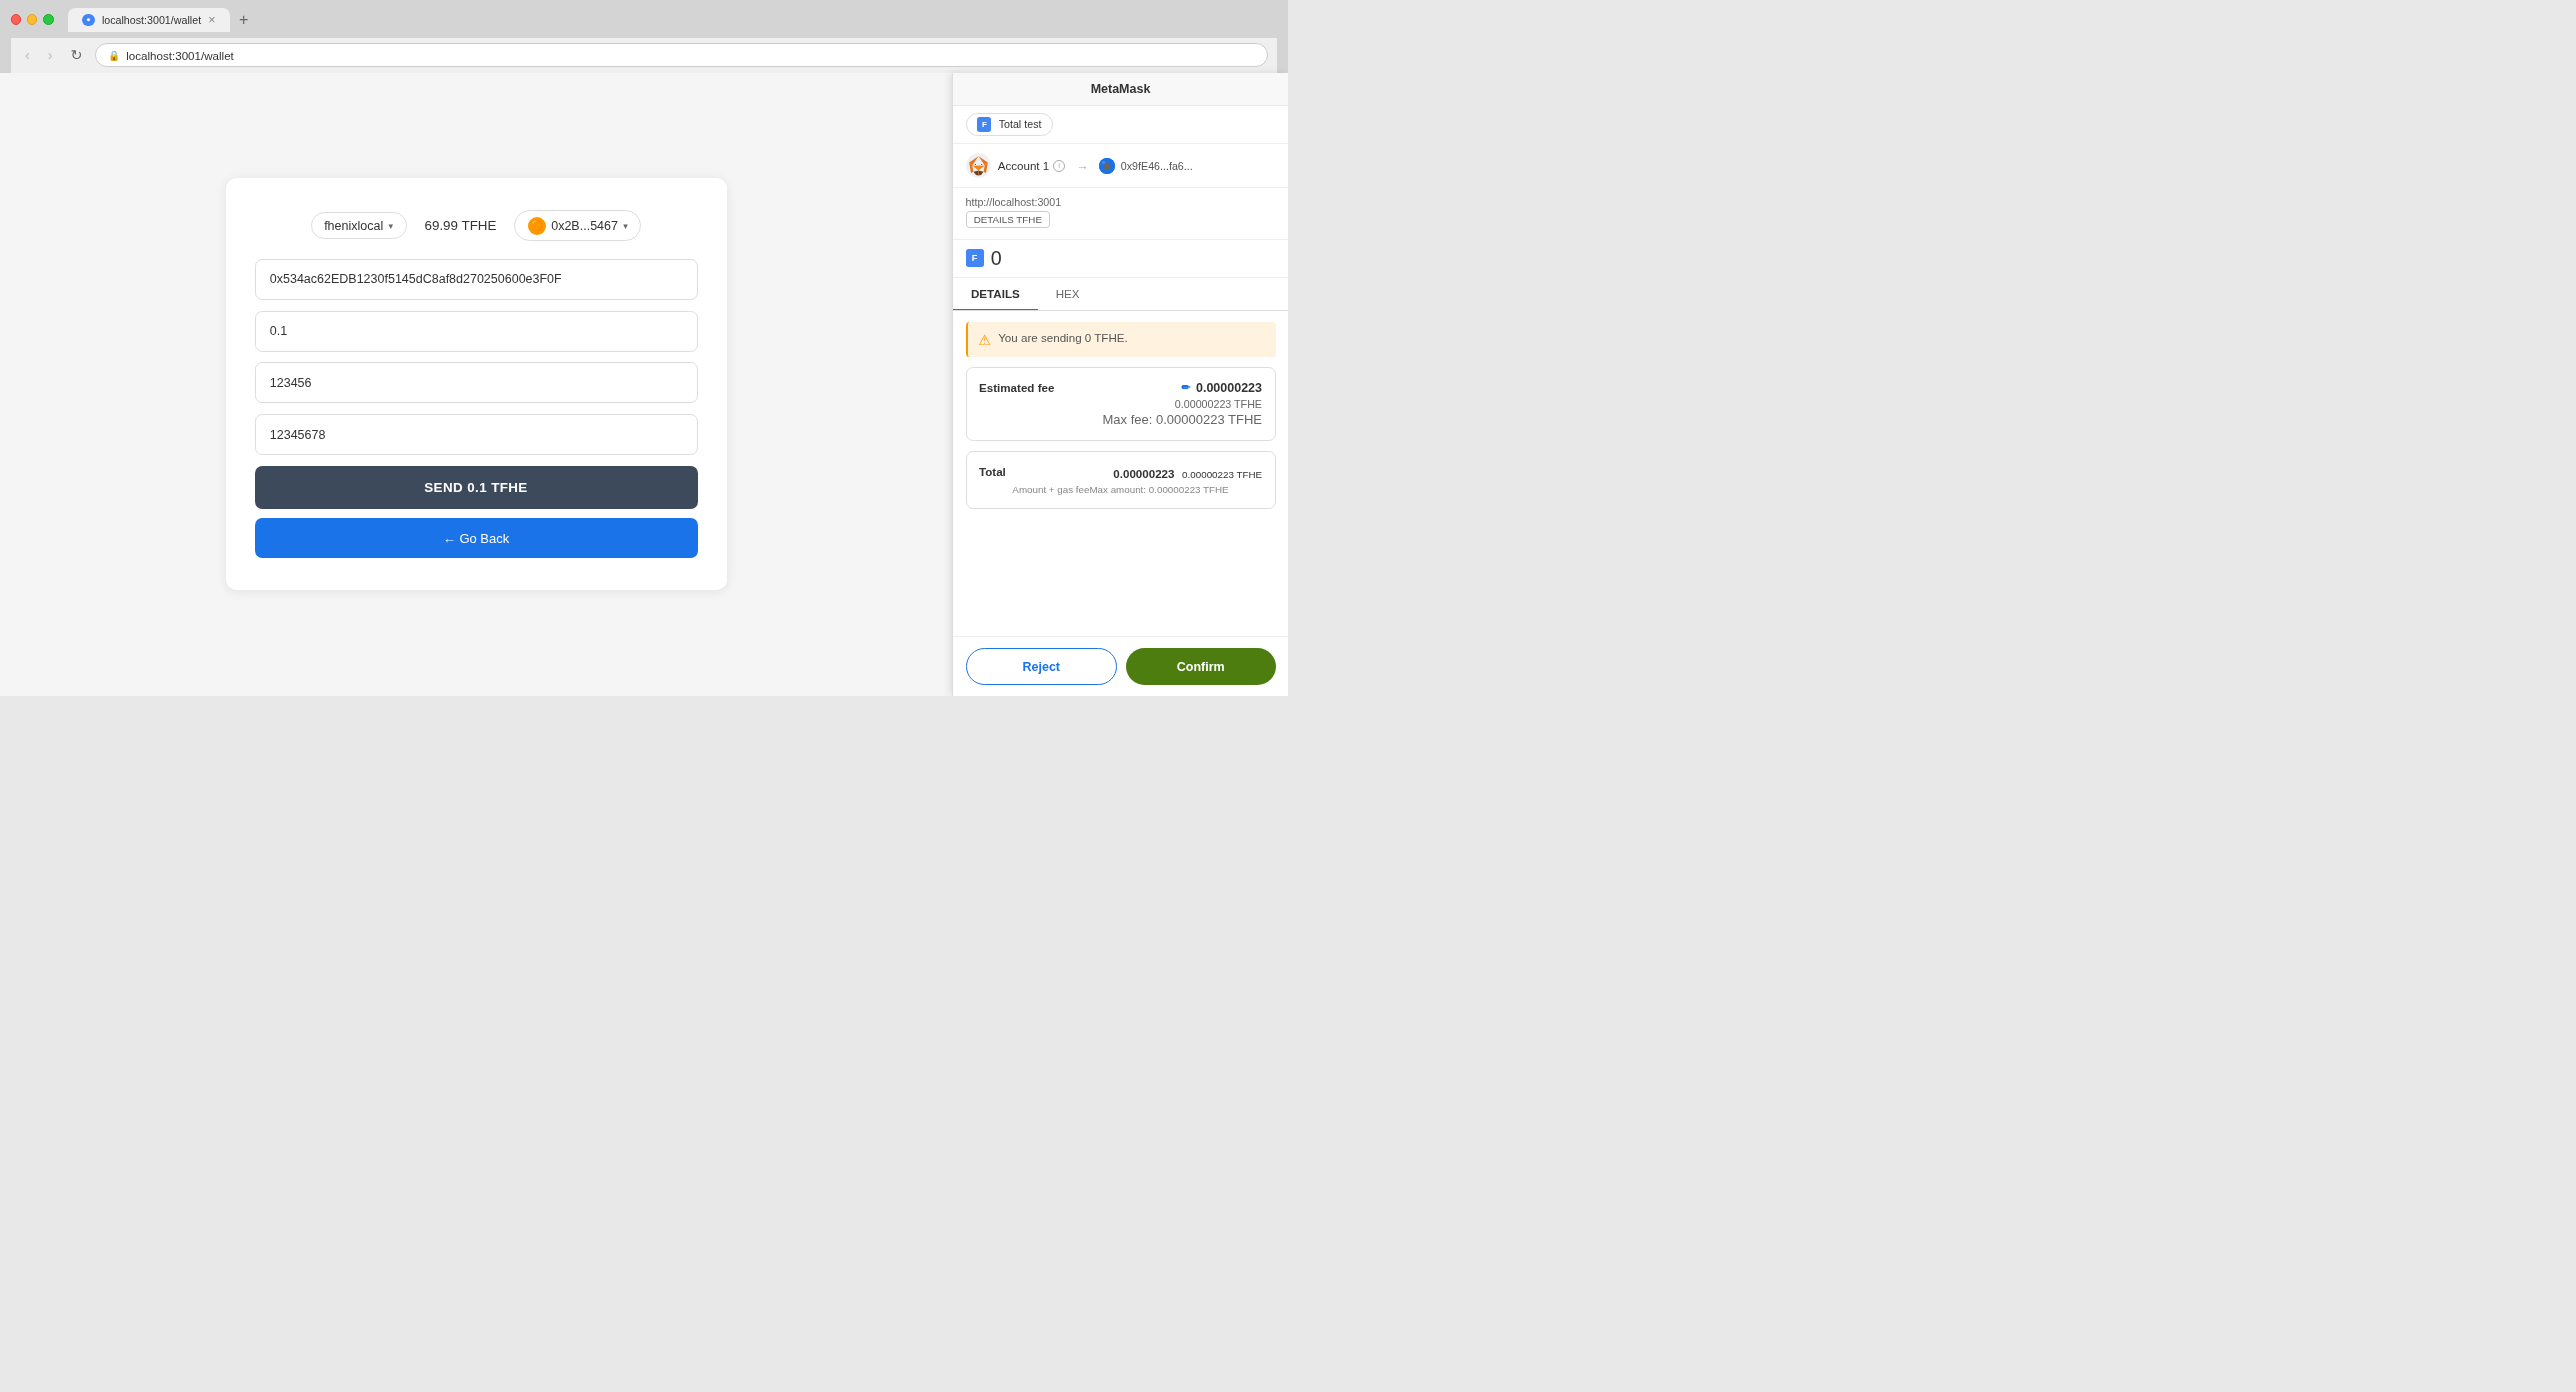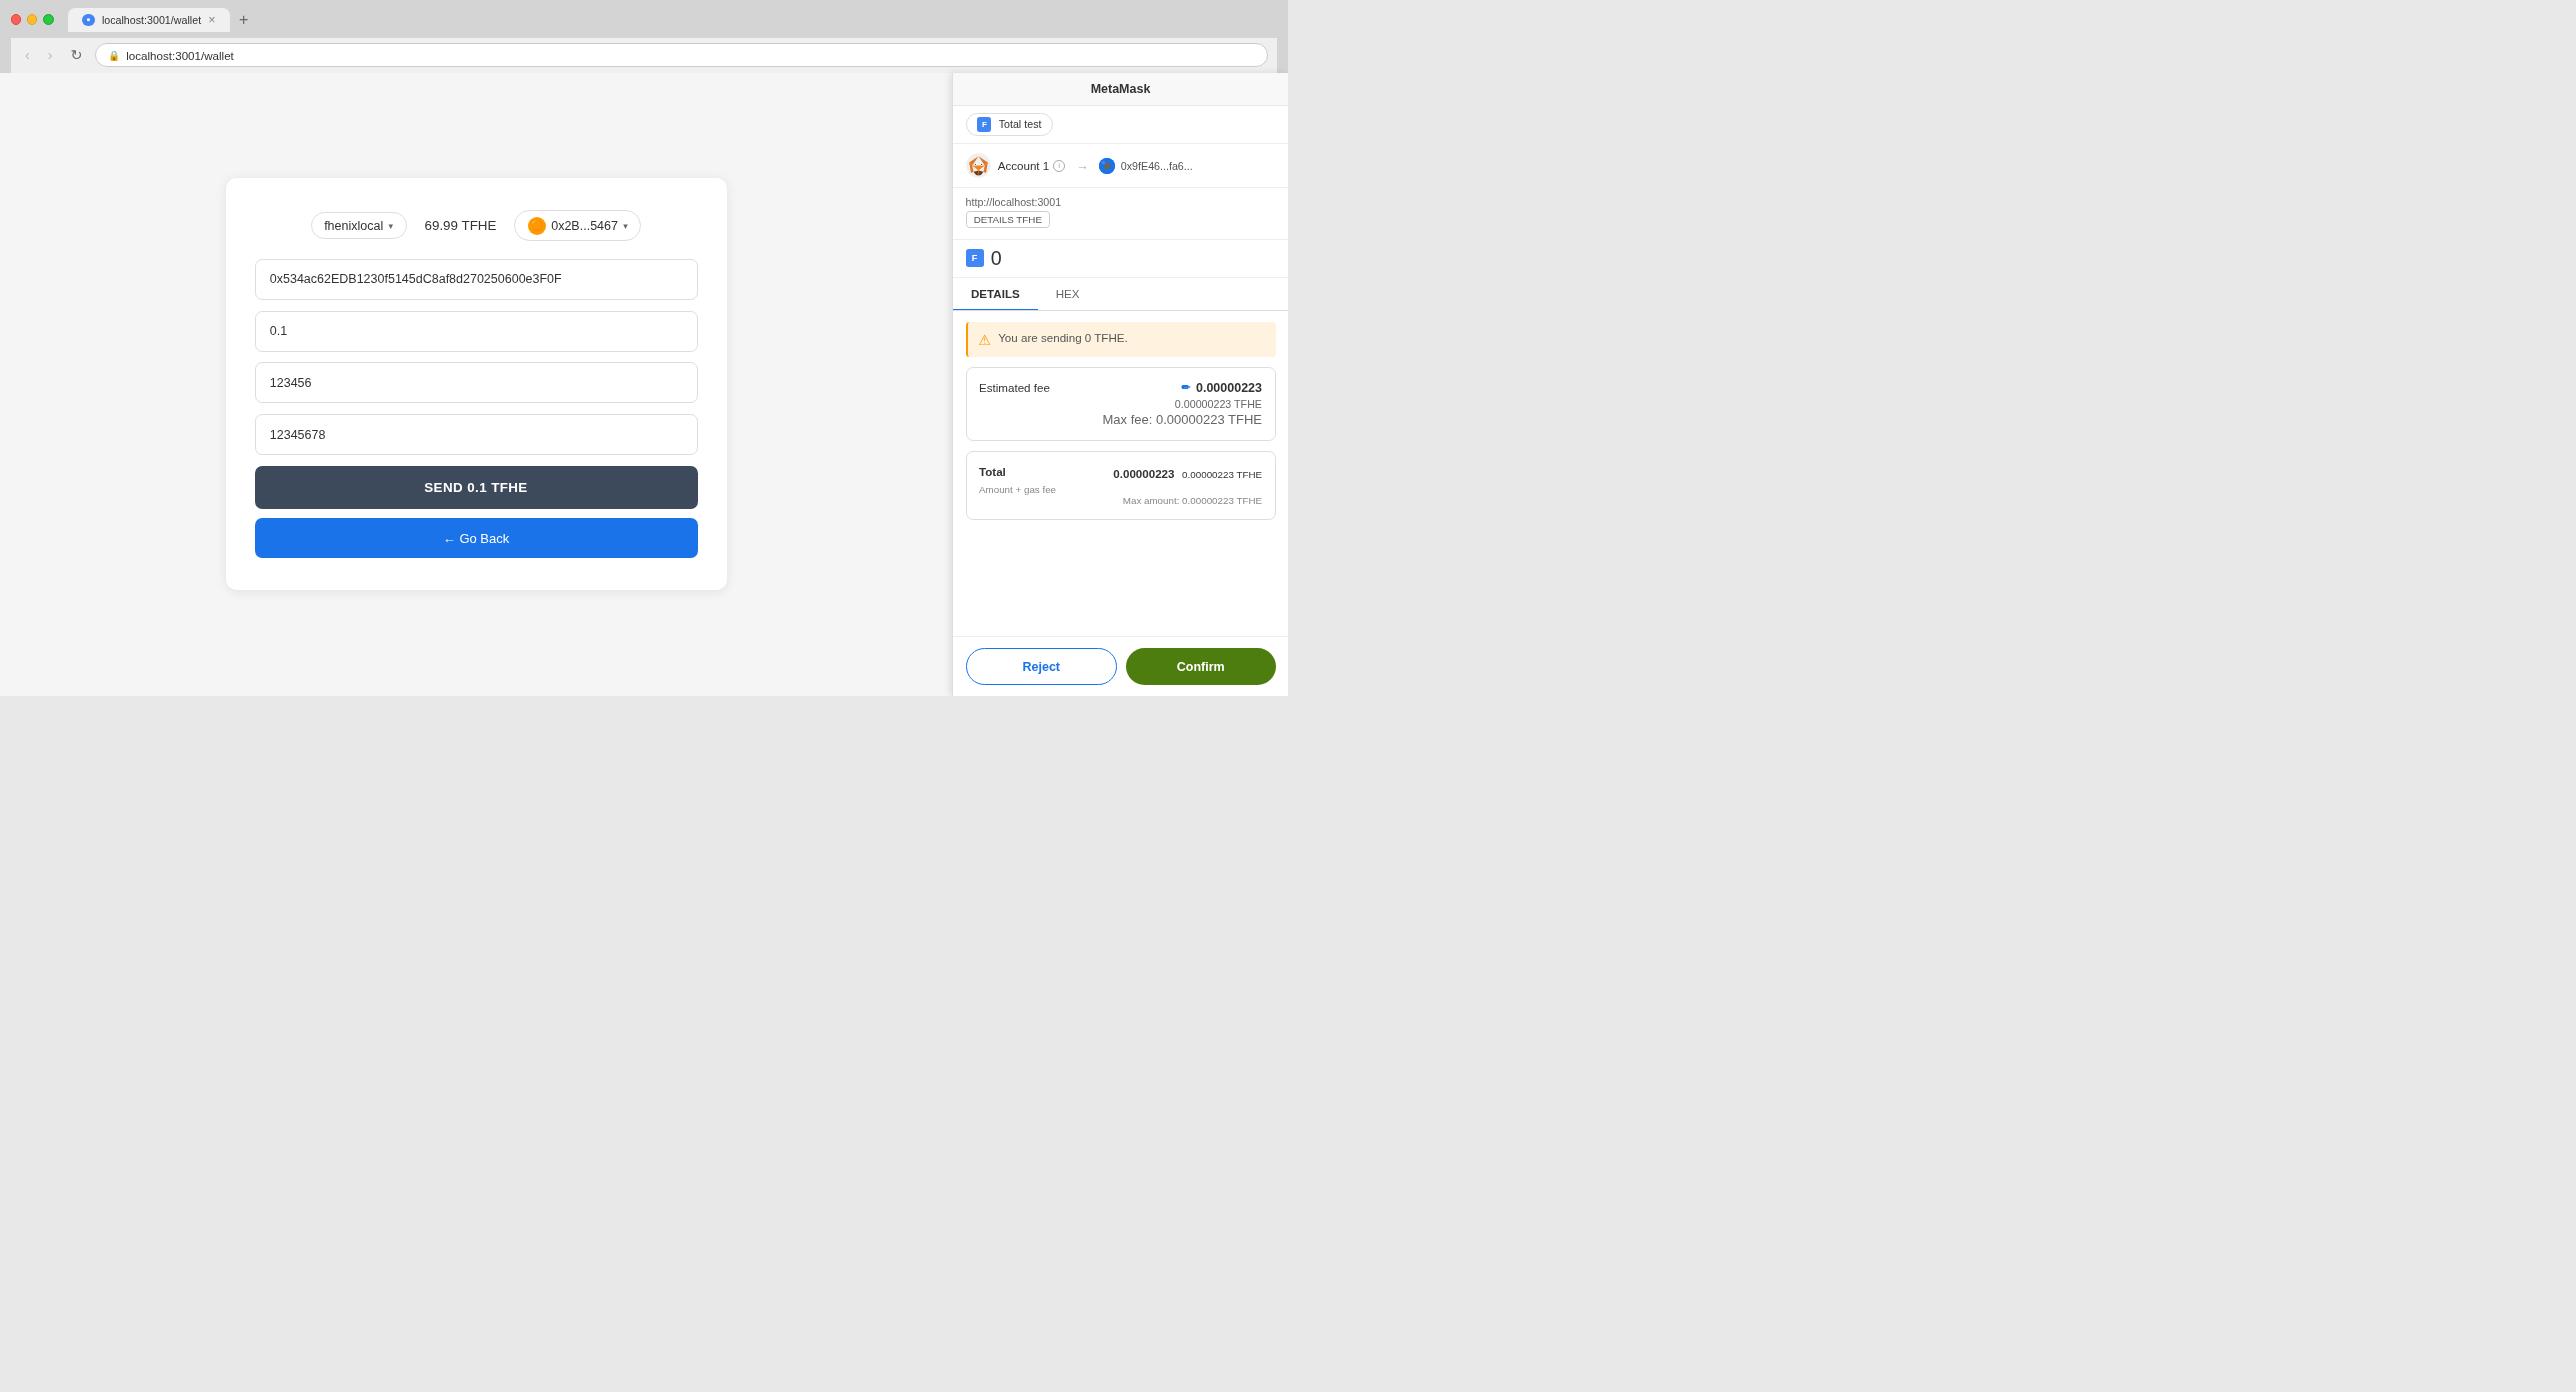--- a/index.html
+++ b/index.html
@@ -430,21 +430,21 @@
     }
     .mm-fee-row {
       display: flex;
       align-items: center;
       justify-content: space-between;
       margin-bottom: 3.6px;
     }
     .mm-fee-label {
       font-size: 11.6px;
       color: #333;
-      font-weight: 400;
+      font-weight: 700;
     }
     .mm-fee-value {
       font-size: 12.5px;
       font-weight: 700;
       color: #333;
       display: flex;
       align-items: center;
       gap: 5.4px;
     }
     .mm-edit-icon {
@@ -686,21 +686,21 @@
       </div>
 
       <div class="mm-total-box">
         <div class="mm-total-row">
           <span class="mm-total-label">Total</span>
           <div>
             <span class="mm-total-value">0.00000223</span>
             <span class="mm-total-sub">0.00000223 TFHE</span>
           </div>
         </div>
-        <div style="display:flex; justify-content: center; flex-direction: column;">
+        <div style="display:flex; justify-content: center;">
           <span class="mm-total-desc">Amount + gas fee</span>
           <span class="mm-total-max">Max amount: 0.00000223 TFHE</span>
         </div>
       </div>
     </div>
 
     <div class="mm-footer">
       <button class="mm-reject-btn">Reject</button>
       <button class="mm-confirm-btn">Confirm</button>
     </div>

